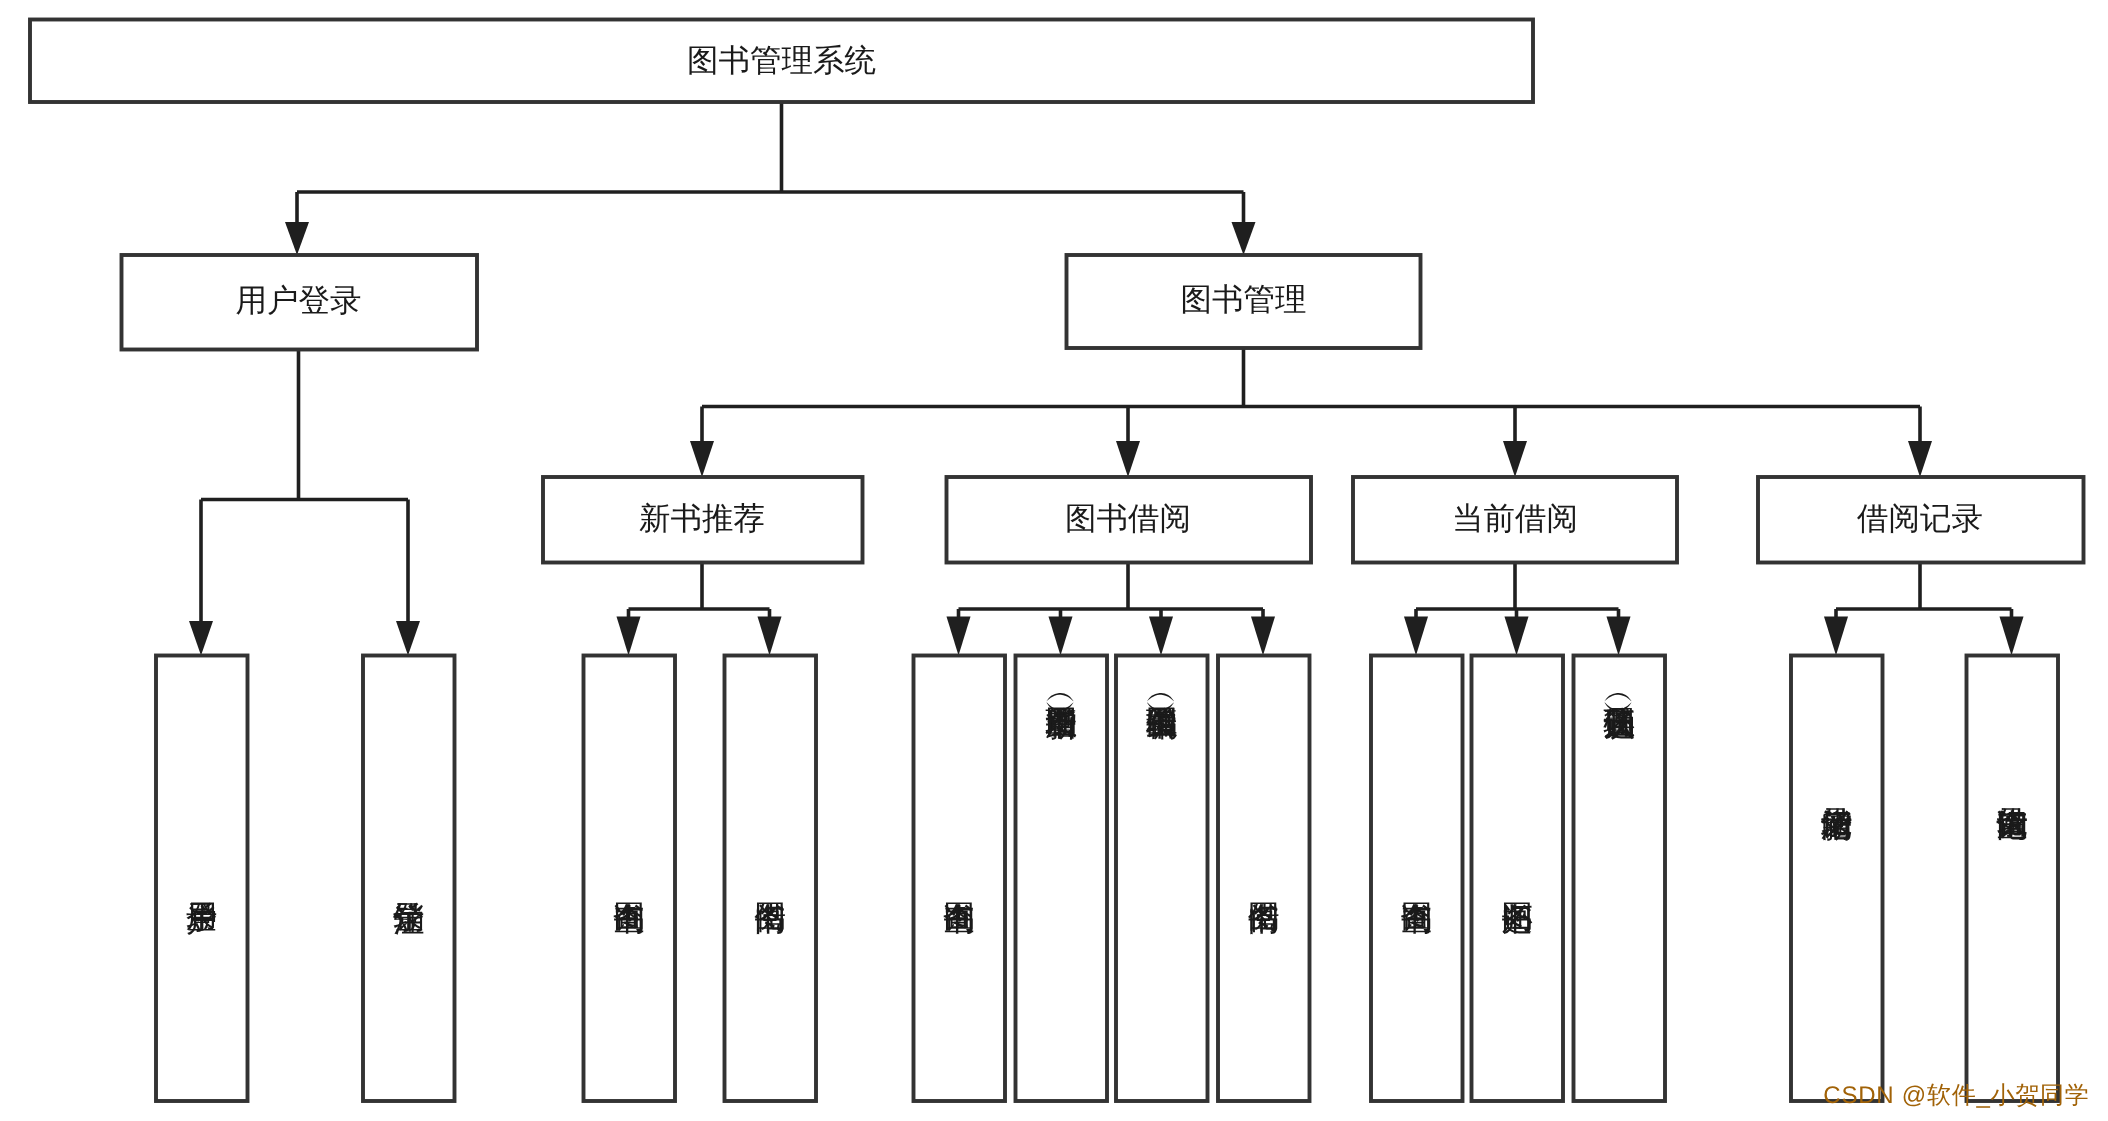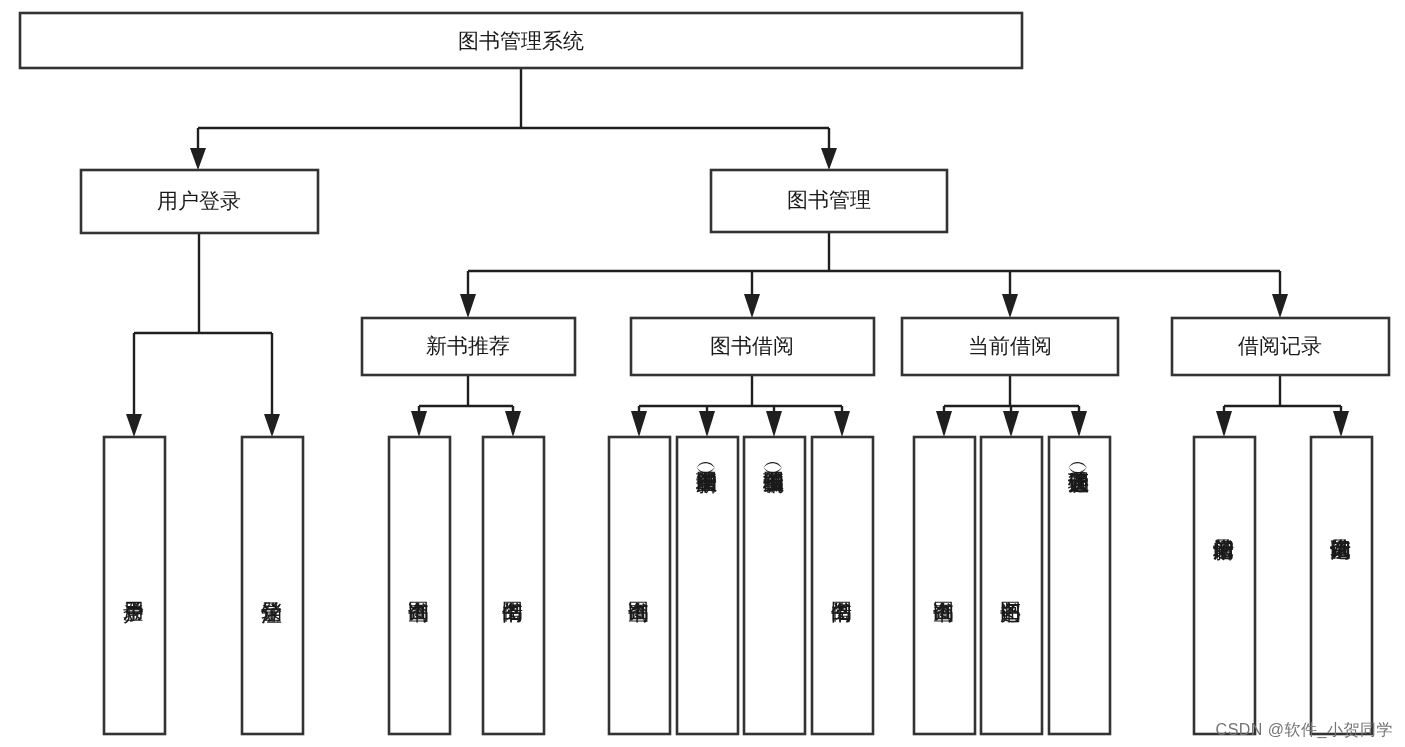--- a/index.html
+++ b/index.html
@@ -45,21 +45,21 @@
   .arrow-head {
     fill: #1f1f1f;
     stroke: none;
   }
   .watermark {
     position: absolute;
     right: 12px;
     bottom: 6px;
     font-family: "Liberation Sans", "DejaVu Sans", sans-serif;
     font-size: 16px;
-    color: #737373;
+    color: #a16207;
     letter-spacing: 0.5px;
     white-space: nowrap;
     pointer-events: none;
   }
 </style>
 </head>
 <body>
 
 <svg id="diagram" viewBox="0 0 1405 747" xmlns="http://www.w3.org/2000/svg">
 

